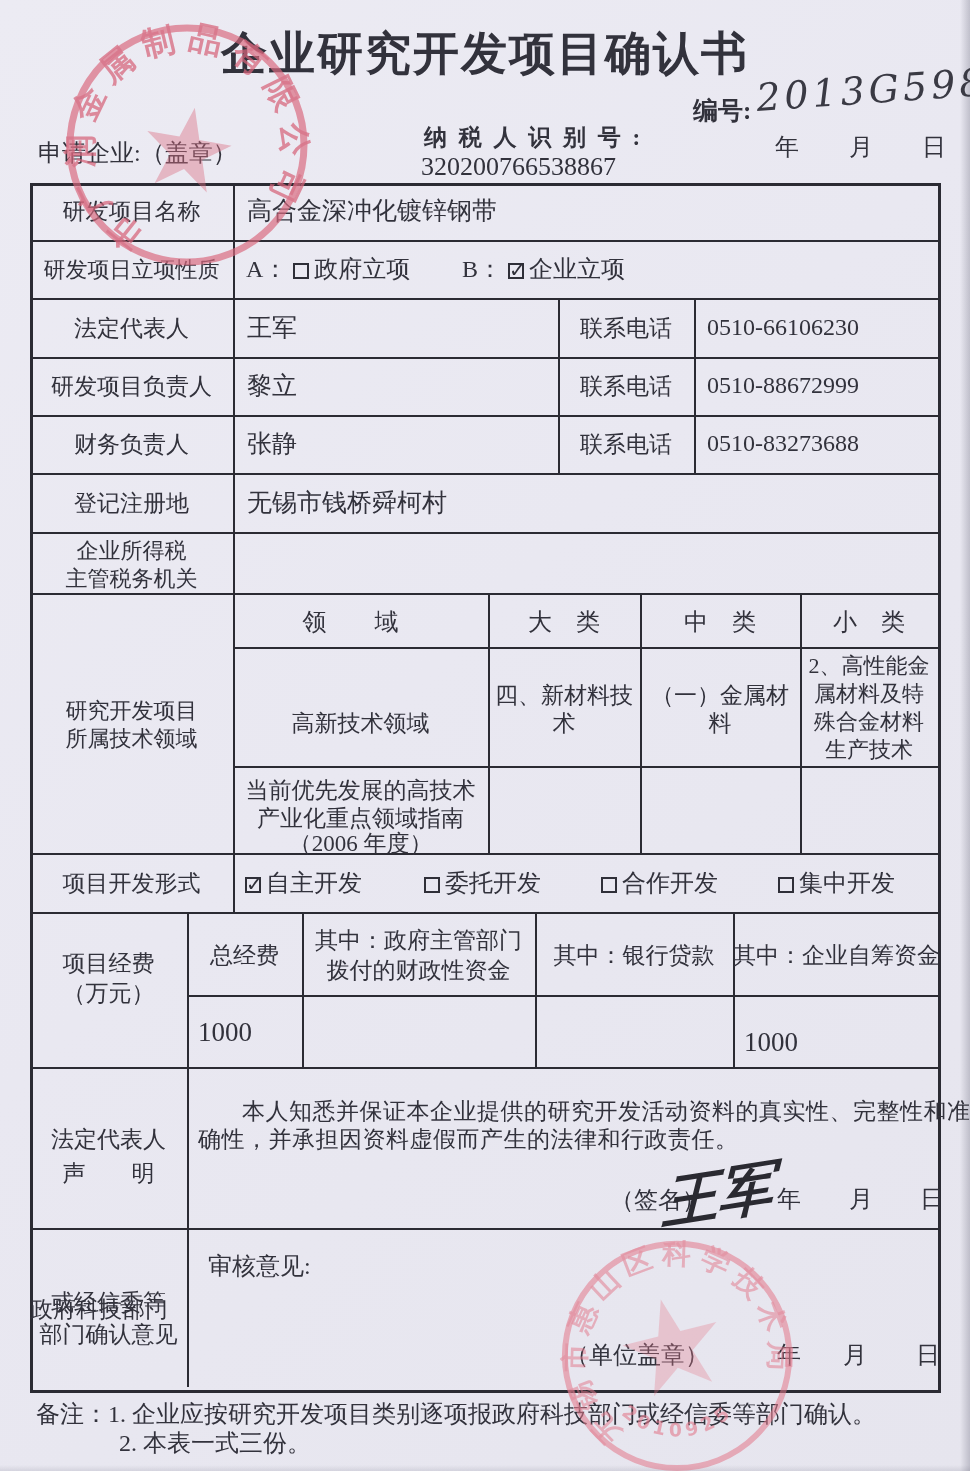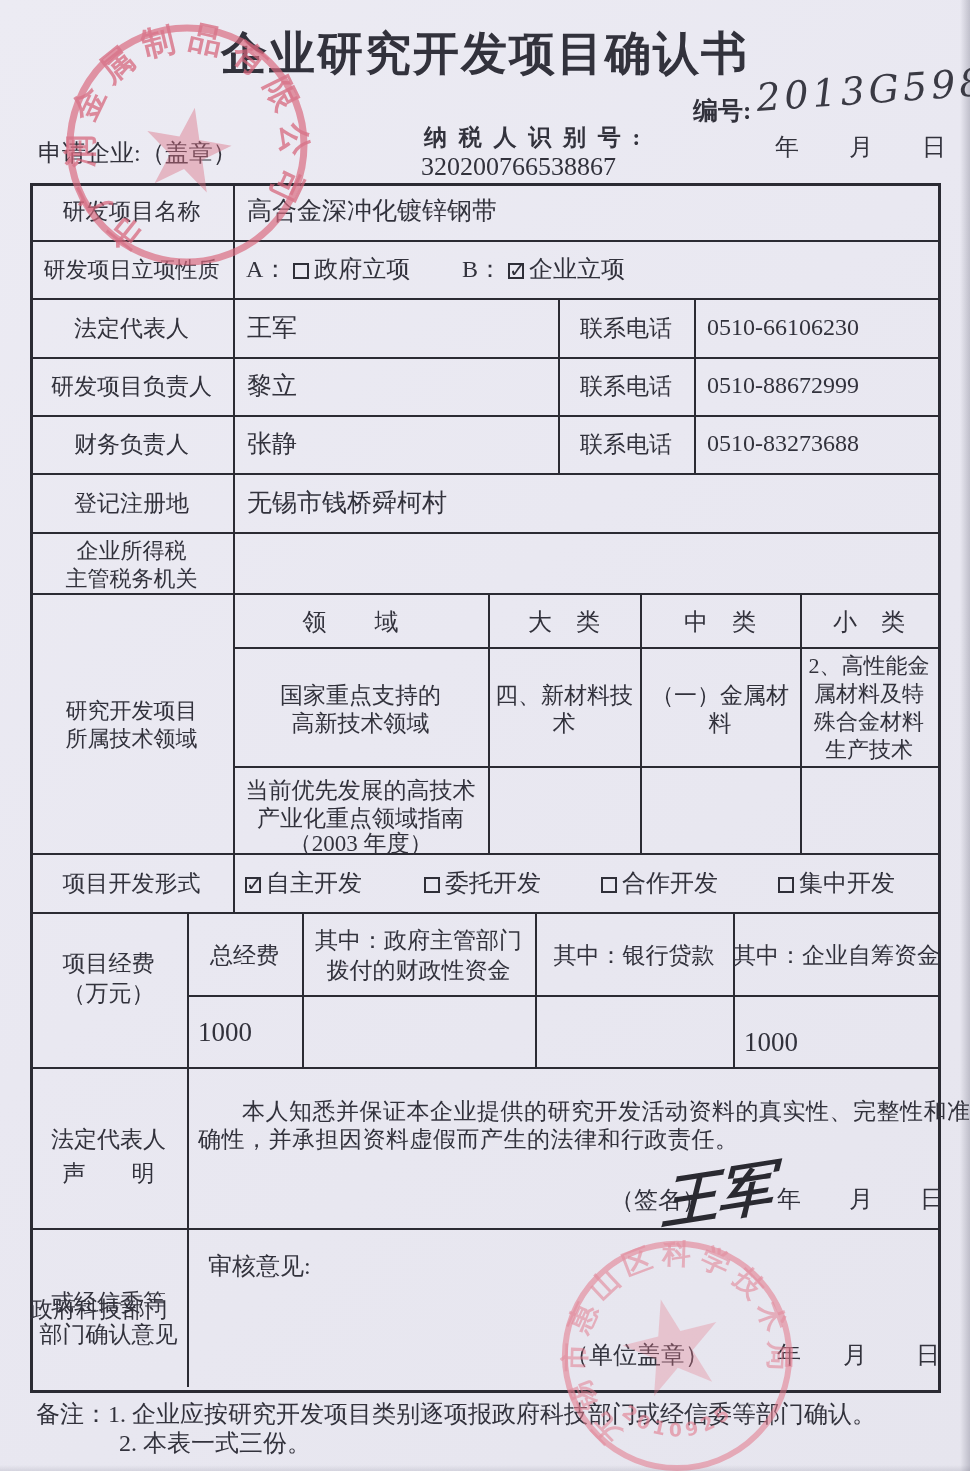--- a/index.html
+++ b/index.html
@@ -112,34 +112,33 @@
   <div class="t ctr" style="left:30px;top:566px;width:203px;font-size:22px;text-align:center;">主管税务机关</div>
 
   <div class="t ctr" style="left:30px;top:698px;width:203px;font-size:22px;">研究开发项目</div>
   <div class="t ctr" style="left:30px;top:726px;width:203px;font-size:22px;">所属技术领域</div>
 
   <div class="t ctr" style="left:233px;top:608px;width:235px;font-size:24px;">领　　域</div>
   <div class="t ctr" style="left:488px;top:608px;width:152px;font-size:24px;">大　类</div>
   <div class="t ctr" style="left:640px;top:608px;width:160px;font-size:24px;">中　类</div>
   <div class="t ctr" style="left:800px;top:608px;width:138px;font-size:24px;">小　类</div>
 
-  <div class="t ctr" style="left:233px;top:682px;width:255px;">国家重点支持的</div>
   <div class="t ctr" style="left:233px;top:710px;width:255px;">高新技术领域</div>
   <div class="t ctr" style="left:488px;top:682px;width:152px;">四、新材料技</div>
   <div class="t ctr" style="left:488px;top:710px;width:152px;">术</div>
   <div class="t ctr" style="left:640px;top:682px;width:160px;">（一）金属材</div>
   <div class="t ctr" style="left:640px;top:710px;width:160px;">料</div>
   <div class="t ctr" style="left:800px;top:653px;width:138px;font-size:22px;">2、高性能金</div>
   <div class="t ctr" style="left:800px;top:681px;width:138px;font-size:22px;">属材料及特</div>
   <div class="t ctr" style="left:800px;top:709px;width:138px;font-size:22px;">殊合金材料</div>
   <div class="t ctr" style="left:800px;top:737px;width:138px;font-size:22px;">生产技术</div>
 
   <div class="t ctr" style="left:233px;top:777px;width:255px;">当前优先发展的高技术</div>
   <div class="t ctr" style="left:233px;top:805px;width:255px;">产业化重点领域指南</div>
-  <div class="t ctr" style="left:233px;top:830px;width:255px;">（2003 年度）</div>
+  <div class="t ctr" style="left:233px;top:830px;width:255px;">（2006 年度）</div>
 
   <div class="t ctr" style="left:30px;top:870px;width:203px;">项目开发形式</div>
   <div class="t" style="left:245px;top:869px;font-size:24px;">
     <span class="cb checked"></span><span>自主开发</span>
   </div>
   <div class="t" style="left:424px;top:869px;font-size:24px;">
     <span class="cb"></span><span>委托开发</span>
   </div>
   <div class="t" style="left:601px;top:869px;font-size:24px;">
     <span class="cb"></span><span>合作开发</span>

